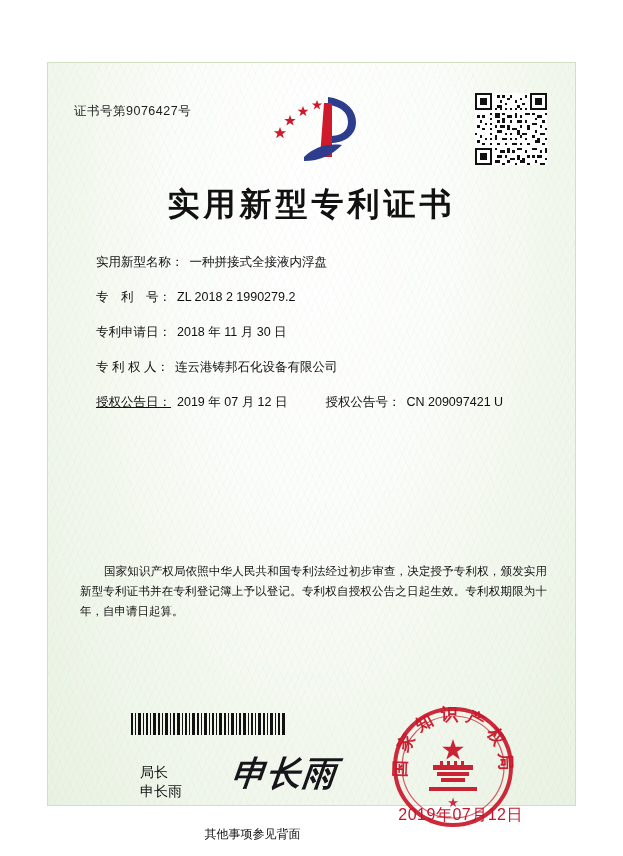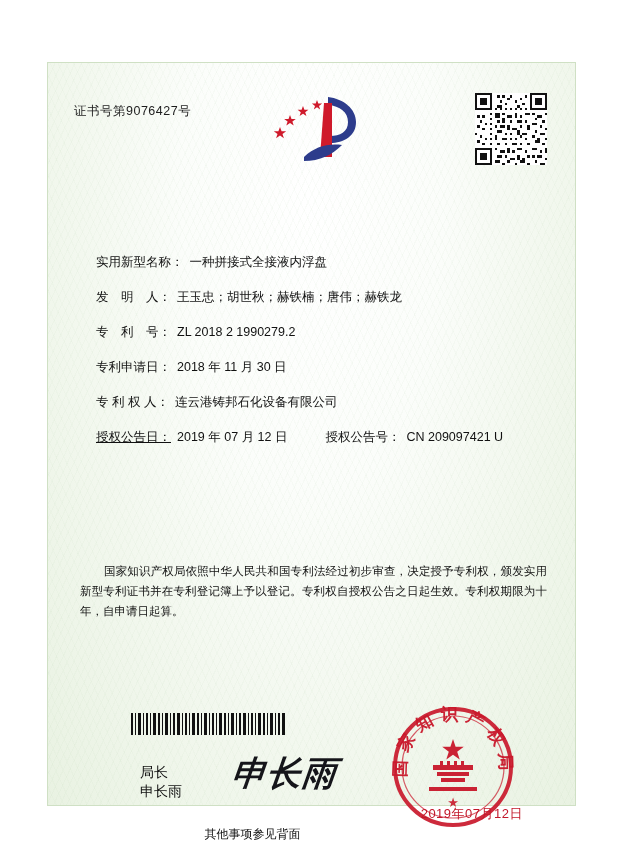--- a/index.html
+++ b/index.html
@@ -174,21 +174,21 @@
     position: absolute;
     right: 58px;
     top: 640px;
     width: 128px;
     height: 128px;
   }
   .seal-date {
     position: absolute;
     right: 52px;
     top: 742px;
-    font-size: 13px;
+    font-size: 16px;
     color: #c2182a;
     letter-spacing: 0.5px;
   }
   .bottom-note {
     position: absolute;
     left: 0; right: 0;
     top: 826px;
     text-align: center;
     font-size: 12px;
     color: #111;
@@ -242,29 +242,26 @@
             <path d="M9 1h1v1h-1z M11 1h1v1h-1z M13 2h1v1h-1z M10 3h1v1h-1z M12 4h1v1h-1z M9 5h2v1h-2z M14 1h1v1h-1z M16 3h1v1h-1z M18 2h1v1h-1z M19 4h1v1h-1z M17 5h1v1h-1z M20 1h1v1h-1z"></path>
             <path d="M1 9h1v1h-1z M3 9h1v1h-1z M2 11h1v1h-1z M4 12h1v1h-1z M1 13h1v1h-1z M3 14h1v1h-1z M0 16h1v1h-1z M2 17h1v1h-1z M4 18h1v1h-1z M1 19h1v1h-1z M3 20h1v1h-1z"></path>
             <path d="M8 8h2v2h-2z M11 8h1v1h-1z M13 9h2v1h-2z M16 8h1v2h-1z M18 9h1v1h-1z M20 8h2v1h-2z M9 11h1v1h-1z M11 10h1v2h-1z M14 11h1v1h-1z M17 11h2v1h-2z M20 11h1v1h-1z M8 13h1v1h-1z M10 13h2v1h-2z M13 13h1v2h-1z M15 14h2v1h-2z M18 13h1v1h-1z M21 13h1v2h-1z M9 15h2v1h-2z M12 16h1v1h-1z M14 16h1v1h-1z M17 15h1v2h-1z M19 16h2v1h-2z M8 17h1v2h-1z M11 18h2v1h-2z M14 18h1v1h-1z M16 18h1v1h-1z M18 17h1v1h-1z M20 18h1v1h-1z M9 20h1v1h-1z M12 20h1v1h-1z M15 20h2v1h-2z M18 20h1v1h-1z M21 20h1v1h-1z"></path>
             <path d="M23 8h1v1h-1z M25 9h2v1h-2z M28 8h1v1h-1z M24 10h1v1h-1z M27 11h1v1h-1z M23 12h2v1h-2z M26 13h1v1h-1z M28 14h1v1h-1z M24 15h1v1h-1z M26 16h2v1h-2z M23 17h1v1h-1z M25 18h1v1h-1z M28 18h1v1h-1z M24 19h2v1h-2z M27 20h1v1h-1z"></path>
             <path d="M8 22h1v1h-1z M10 23h2v1h-2z M13 22h1v2h-1z M15 23h1v1h-1z M17 22h2v1h-2z M20 23h1v1h-1z M9 25h2v1h-2z M12 25h1v1h-1z M14 26h2v1h-2z M17 25h1v2h-1z M19 26h1v1h-1z M21 25h1v1h-1z M8 27h2v1h-2z M11 28h1v1h-1z M13 27h1v1h-1z M16 28h1v1h-1z M18 27h2v1h-2z M21 28h1v1h-1z"></path>
             <path d="M23 22h2v1h-2z M26 23h1v1h-1z M28 22h1v2h-1z M23 25h1v1h-1z M25 25h2v1h-2z M24 27h1v1h-1z M26 28h2v1h-2z M28 26h1v1h-1z"></path>
           </g>
         </svg>
       </div>
 
+      <div class="title">实用新型专利证书</div>
 
       <div class="fields">
         <div class="field">
           <span class="lbl">实用新型名称：</span>
           <span class="val">一种拼接式全接液内浮盘</span>
-        </div>
-        <div class="field">
-          <span class="lbl">发　明　人：</span>
-          <span class="val">王玉忠；胡世秋；赫铁楠；唐伟；赫铁龙</span>
         </div>
         <div class="field">
           <span class="lbl">专　利　号：</span>
           <span class="val">ZL 2018 2 1990279.2</span>
         </div>
         <div class="field">
           <span class="lbl">专利申请日：</span>
           <span class="val">2018 年 11 月 30 日</span>
         </div>
         <div class="field">

